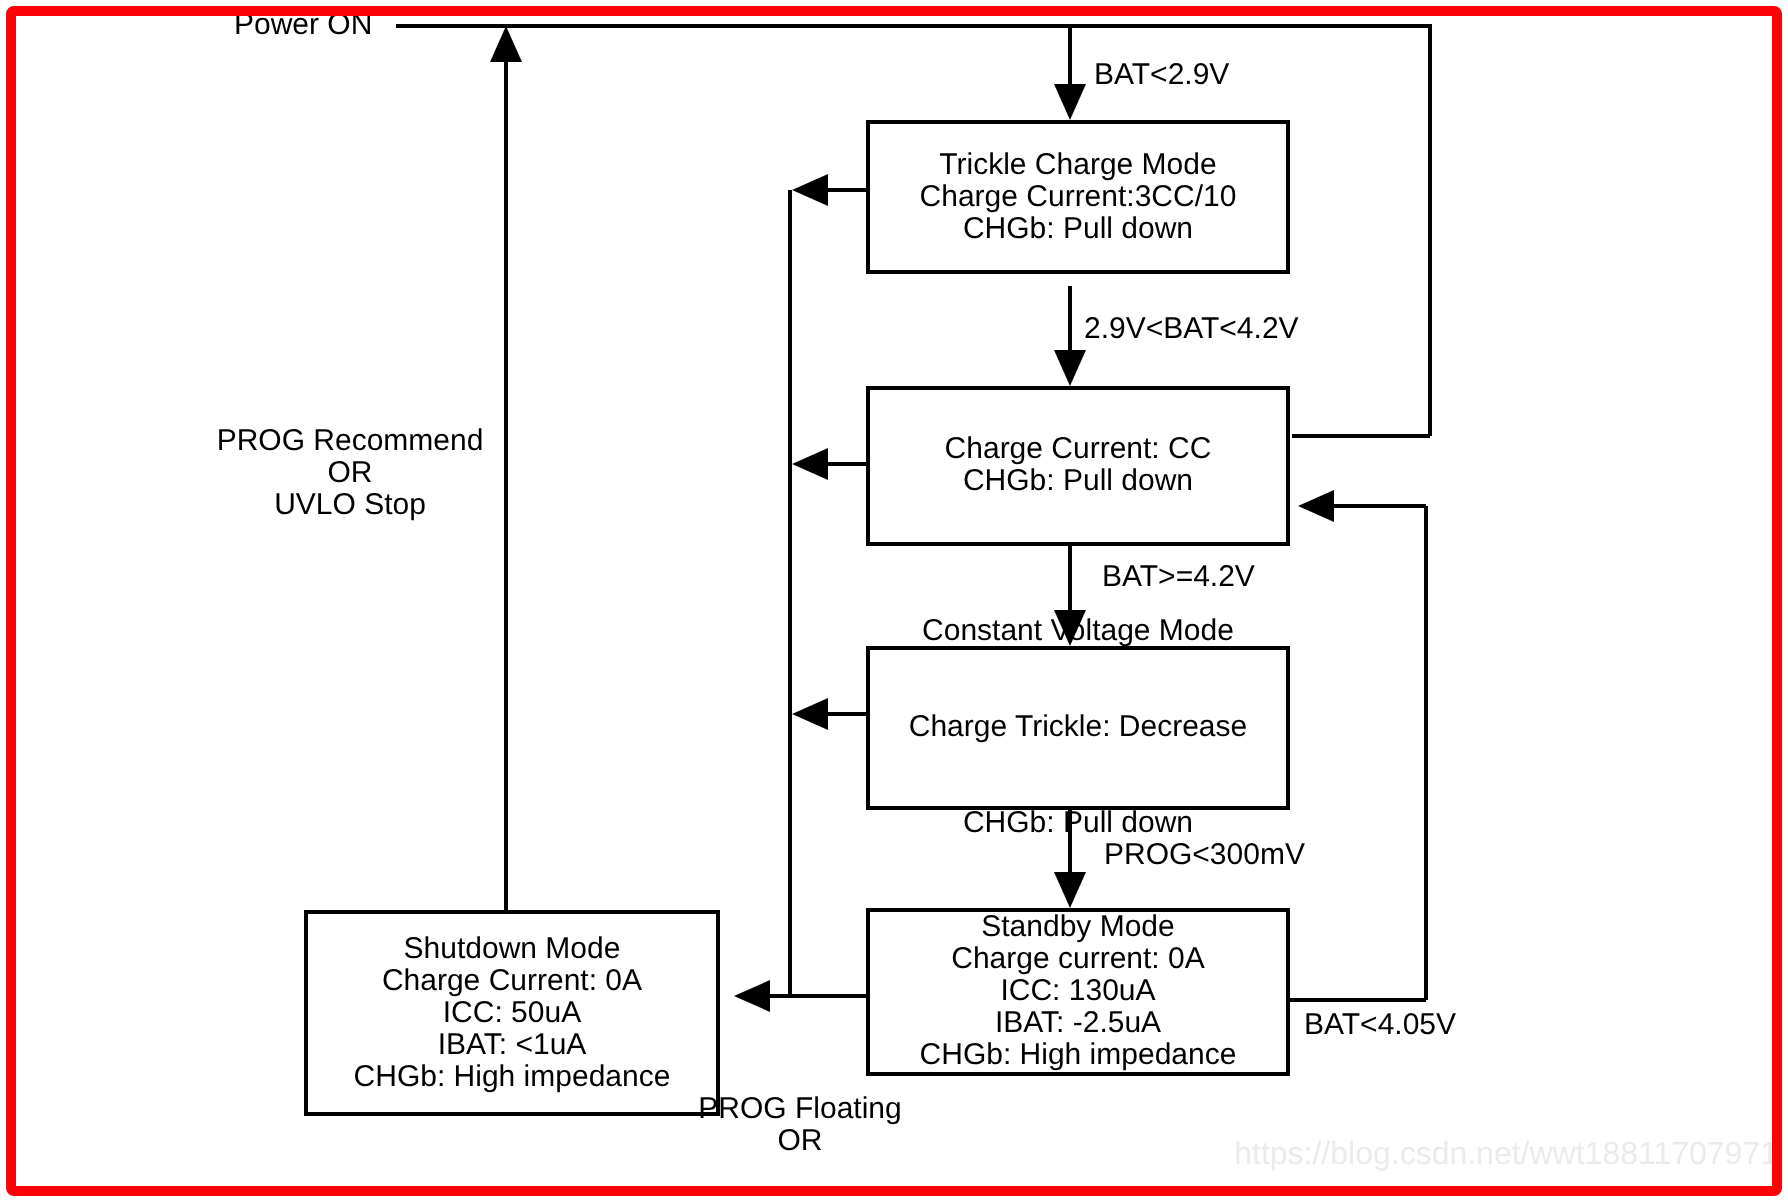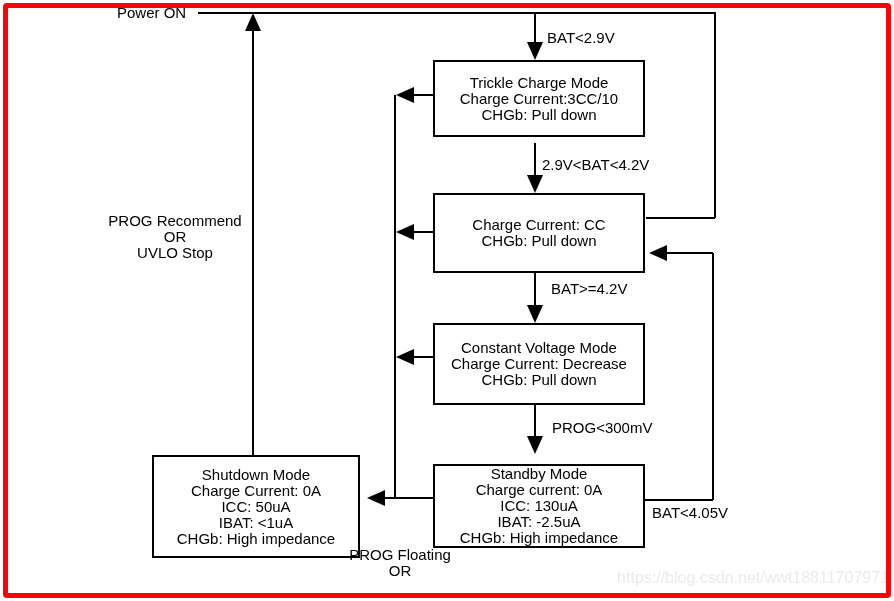--- a/index.html
+++ b/index.html
@@ -62,22 +62,22 @@
     position: absolute;
     right: 5px;
     top: 569px;
     font-size: 16px;
     color: #ebebeb;
     white-space: nowrap;
   }
   
   .node-trickle  { left: 433px; top: 60px;  width: 212px; height: 77px; }
   .node-cc       { left: 433px; top: 193px; width: 212px; height: 80px; }
-  .node-cv       { left: 433px; top: 323px; width: 212px; height: 82px; }
-  .node-standby  { left: 433px; top: 454px; width: 212px; height: 84px; margin-top: 10px; }
+  .node-cv       { left: 433px; top: 323px; width: 212px; height: 82px; gap: 32px; }
+  .node-standby  { left: 433px; top: 454px; width: 212px; height: 84px; }
   .node-shutdown { left: 152px; top: 455px; width: 208px; height: 103px; }
 </style>
 </head>
 <body>
 
 <div class="canvas">
 
   <svg class="lines-svg" viewBox="0 0 894 601" xmlns="http://www.w3.org/2000/svg">
 
     <line x1="198" y1="13" x2="716" y2="13"></line>
@@ -119,21 +119,21 @@
     <div>CHGb: Pull down</div>
   </div>
 
   <div class="node node-cc">
     <div>Charge Current: CC</div>
     <div>CHGb: Pull down</div>
   </div>
 
   <div class="node node-cv">
     <div>Constant Voltage Mode</div>
-    <div>Charge Current: Decrease</div>
+    <div>Charge Trickle: Decrease</div>
     <div>CHGb: Pull down</div>
   </div>
 
   <div class="node node-standby">
     <div>Standby Mode</div>
     <div>Charge current: 0A</div>
     <div>ICC: 130uA</div>
     <div>IBAT: -2.5uA</div>
     <div>CHGb: High impedance</div>
   </div>

